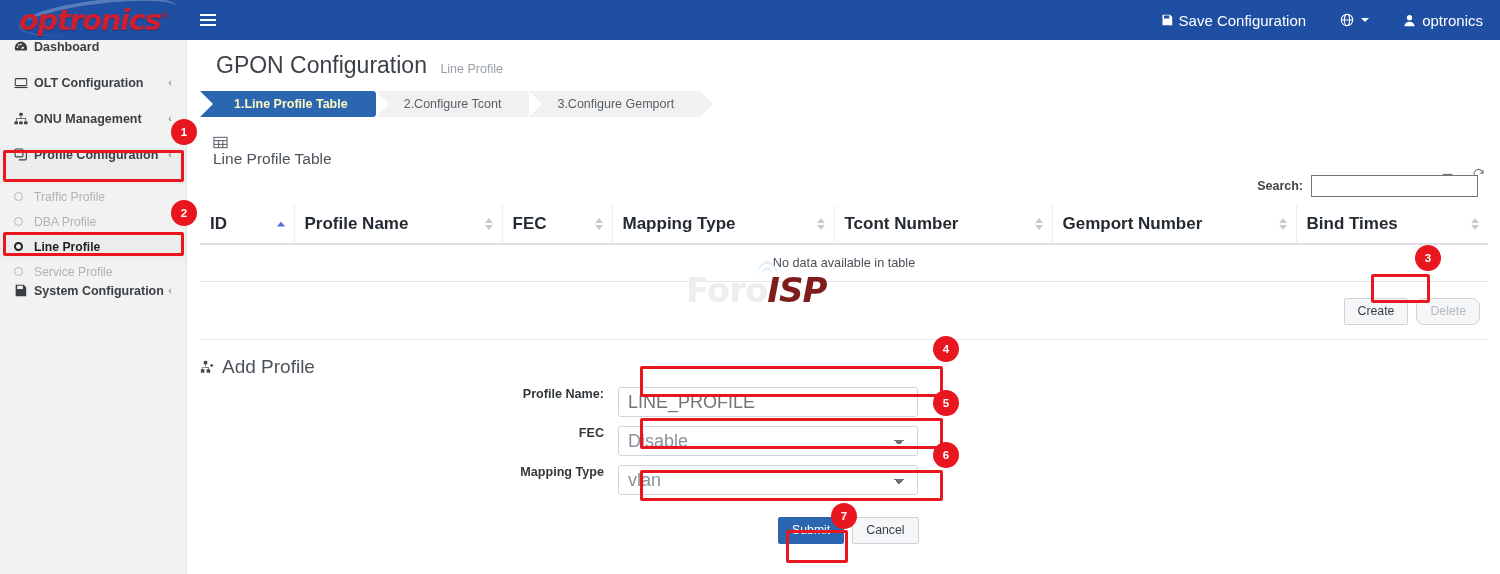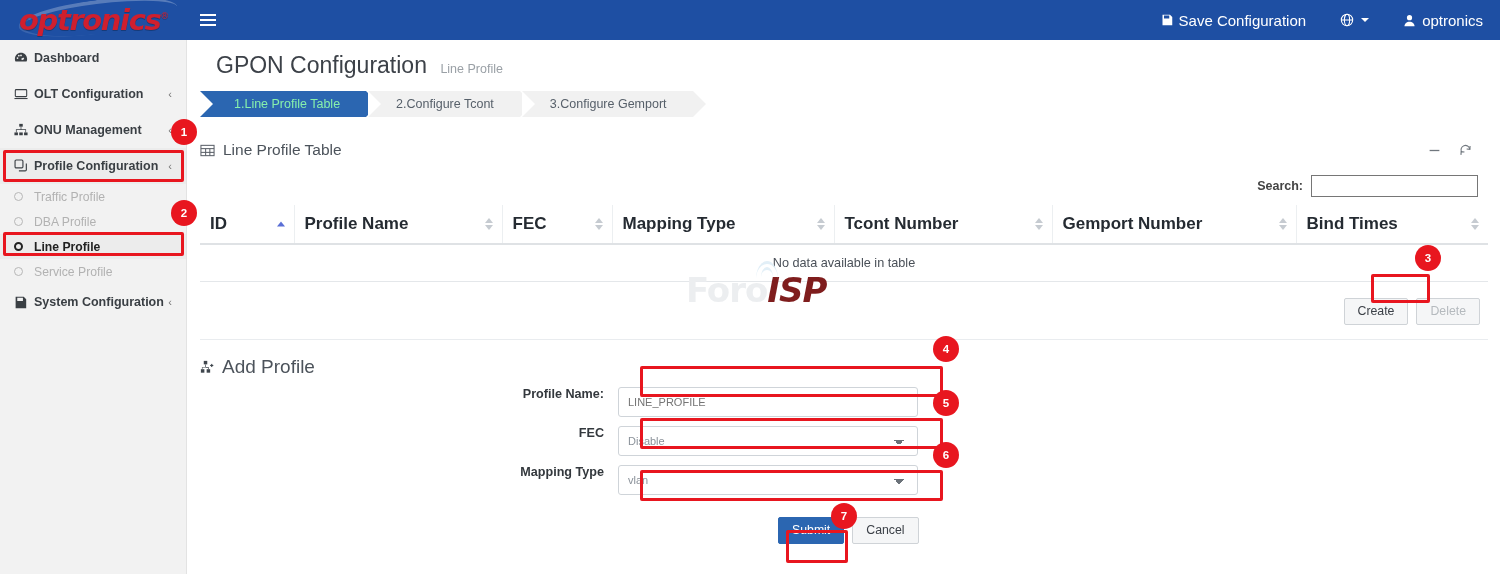--- a/index.html
+++ b/index.html
@@ -68,21 +68,21 @@
   }
 
   
   .sidebar {
     position: absolute; top: 40px; left: 0;
     width: 187px; height: 534px;
     background: #f2f2f2;
     border-right: 1px solid #e3e3e3;
   }
   .side-item {
-    display: flex; align-items: center;
+    display: flex; align-items: flex-start;
     height: 36px; padding: 0 14px 0 14px;
     font-size: 12.5px; font-weight: bold; color: #3a3f44;
     cursor: pointer; position: relative;
   }
   .side-item .ico {
     width: 20px; display: inline-flex; align-items: center; justify-content: flex-start;
     color: #3a3f44; flex: 0 0 20px;
   }
   .side-item .txt { flex: 1 1 auto; }
   .side-item .chev {
@@ -130,27 +130,27 @@
     border-bottom: 13px solid transparent; border-left: 13px solid #f1f1f1;
     z-index: 2;
   }
   .step:before {
     content: ""; position: absolute; left: 0; top: 0;
     width: 0; height: 0; border-top: 13px solid transparent;
     border-bottom: 13px solid transparent; border-left: 13px solid #ffffff;
     z-index: 3;
   }
   .step:first-child:before { border-left-color: #ffffff; }
-  .step.active { background: #2b66b1; color: #86efac; font-weight: normal; }
+  .step.active { background: #2b66b1; color: #fef9c3; font-weight: bold; }
   .step.active:after { border-left-color: #2b66b1; }
 
   
   .panel-head {
-    display: flex; align-items: center;
-    margin: 18px 0 0 12px; width: 1288px; height: 30px;
+    display: flex; 
+    margin: 18px 0 0 25px; width: 1288px; height: 30px; flex-direction: column;
   }
   .panel-head .pico { margin-right: 8px; color: #5a6068; display: flex; }
   .panel-title { font-size: 15.5px; color: #4c535b; }
   .panel-tools { margin-left: auto; display: flex; align-items: center; gap: 18px; padding-right: 16px; color: #70777e; }
   .tool { cursor: pointer; display: flex; align-items: center; }
 
   .search-row {
     display: flex; justify-content: flex-end; align-items: center;
     width: 1288px; margin: 10px 0 0 12px; padding-right: 10px;
     font-size: 12.5px; color: #444;
@@ -188,39 +188,39 @@
 
   .grid-actions {
     width: 1288px; margin: 16px 0 0 12px; display: flex; justify-content: flex-end;
     padding-right: 8px; gap: 8px;
   }
   .btn {
     font-family: "Liberation Sans", sans-serif; font-size: 12.3px;
     padding: 5px 13px; border: 1px solid #cfd3d7; background: #f5f6f7;
     color: #3c4148; border-radius: 2px; cursor: pointer; line-height: 15px;
   }
-  .btn.muted { color: #b5babe; }
+  .btn.muted { color: #b5babe; border-radius: 8px; }
   .btn.primary { background: #2b66b1; border-color: #2b66b1; color: #fff; }
 
   .section-divider { width: 1288px; margin: 14px 0 0 12px; border-top: 1px solid #e9ecef; }
 
   
   .form-head { display: flex; align-items: center; margin: 16px 0 0 12px; }
   .form-head .pico { margin-right: 8px; color: #3f464d; display: flex; }
   .form-title { font-size: 19px; color: #4c535b; }
 
   .frow { display: flex; margin-top: 9px; }
   .flabel {
     width: 430px; text-align: right; padding-right: 14px;
     font-size: 12.6px; font-weight: bold; color: #33383d;
   }
   .fctrl { width: 300px; position: relative; }
   .fctrl input, .fctrl select {
     width: 300px; height: 30px; border: 1px solid #cfd4d9; border-radius: 3px;
-    padding: 0 9px; font-family: "Liberation Sans", sans-serif; font-size: 11px;
+    padding: 0 9px; font-family: "Liberation Sans", sans-serif; font-size: 18px;
     color: #8a9199; background: #fff; outline: none;
   }
   .fctrl select {
     -webkit-appearance: none; appearance: none;
     background-image:
       linear-gradient(45deg, transparent 50%, #6b7279 50%),
       linear-gradient(135deg, #6b7279 50%, transparent 50%);
     background-position: calc(100% - 18px) 13px, calc(100% - 13px) 13px;
     background-size: 5px 5px, 5px 5px;
     background-repeat: no-repeat;

